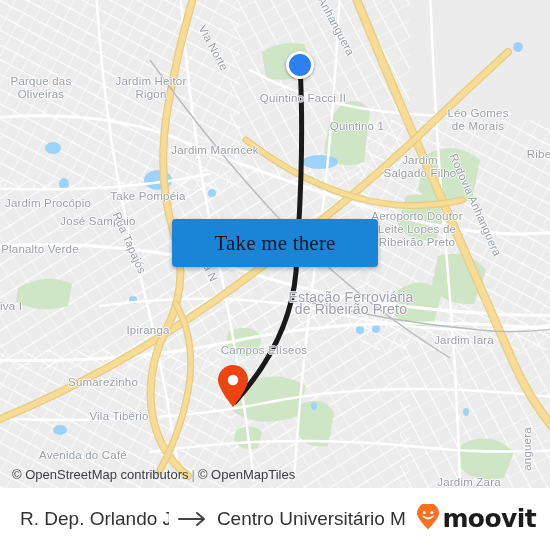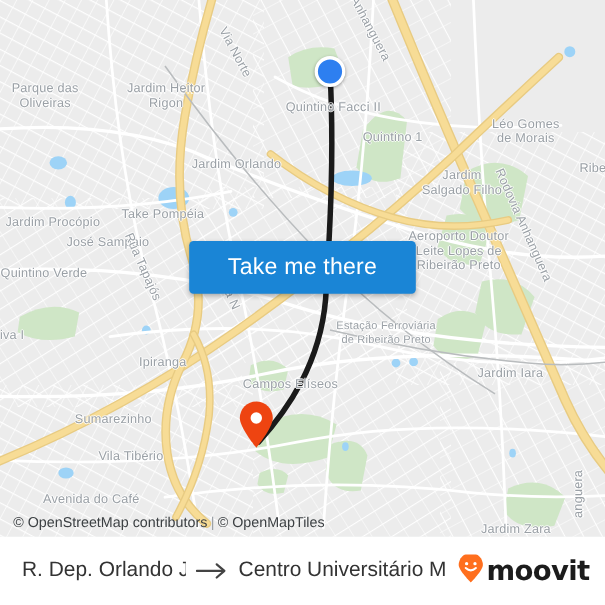--- a/index.html
+++ b/index.html
@@ -46,21 +46,21 @@
     font-size: 11.5px;
     line-height: 13px;
     white-space: pre;
     text-align: center;
     letter-spacing: 0.2px;
     pointer-events: none;
     text-shadow:
        1px 0 0 rgba(255,255,255,.85), -1px 0 0 rgba(255,255,255,.85),
        0 1px 0 rgba(255,255,255,.85), 0 -1px 0 rgba(255,255,255,.85);
   }
-  .maplabel.sm { font-size: 10px; line-height: 11.5px; }
+  .maplabel.sm { font-size: 14px; line-height: 11.5px; }
 
   
   #origin-marker {
     position: absolute;
     width: 28px; height: 28px;
     border-radius: 50%;
     background: #2d7ff0;
     border: 3px solid #ffffff;
     box-sizing: border-box;
     box-shadow: 0 1px 3px rgba(0,0,0,.4);
@@ -73,22 +73,22 @@
   
   #cta-button {
     position: absolute;
     left: 172px;
     top: 219px;
     width: 206px;
     height: 48px;
     background: #1a85d6;
     border: none;
     border-radius: 4px;
-    color: #ffffff;
-    font-family: Liberation Sans, sans-serif;
+    color: #0f172a;
+    font-family: Liberation Serif, serif;
     font-size: 21px;
     letter-spacing: .2px;
     cursor: pointer;
     box-shadow: 0 2px 5px rgba(0,0,0,.28);
     padding: 0;
   }
 
   
   #attribution {
     position: absolute;
@@ -262,34 +262,34 @@
       <path d="M300 300 q90 22 180 30 q40 4 80 -2" stroke="#b9bcbe" stroke-width="1.4" fill="none"></path>
 
       <path id="route-line" d="M300 65 C 304 140, 300 210, 296 272 C 291 330, 262 372, 235 402" stroke="#1a1a1a" stroke-width="5" fill="none" stroke-linecap="round"></path>
     </svg>
 
     <div id="map-labels">
         <div class="maplabel" style="left: 41px; top: 88px; transform: translate(-50%, -50%);">Parque das
 Oliveiras</div>
         <div class="maplabel" style="left: 151px; top: 88px; transform: translate(-50%, -50%);">Jardim Heitor
 Rigon</div>
-        <div class="maplabel" style="left: 215px; top: 150px; transform: translate(-50%, -50%);">Jardim Orlando</div>
+        <div class="maplabel" style="left: 215px; top: 150px; transform: translate(-50%, -50%);">Jardim Marincek</div>
         <div class="maplabel" style="left: 213px; top: 48px; transform: translate(-50%, -50%) rotate(62deg);">Via Norte</div>
         <div class="maplabel" style="left: 325px; top: 6px; transform: translate(-50%, -50%) rotate(62deg);">Rodovia Anhanguera</div>
         <div class="maplabel" style="left: 303px; top: 98px; transform: translate(-50%, -50%);">Quintino Facci II</div>
         <div class="maplabel" style="left: 357px; top: 126px; transform: translate(-50%, -50%);">Quintino 1</div>
         <div class="maplabel" style="left: 478px; top: 120px; transform: translate(-50%, -50%);">Léo Gomes
 de Morais</div>
         <div class="maplabel" style="left: 539px; top: 154px; transform: translate(-50%, -50%);">Ribe</div>
         <div class="maplabel" style="left: 420px; top: 167px; transform: translate(-50%, -50%);">Jardim
 Salgado Filho</div>
         <div class="maplabel" style="left: 48px; top: 203px; transform: translate(-50%, -50%);">Jardim Procópio</div>
         <div class="maplabel" style="left: 148px; top: 196px; transform: translate(-50%, -50%);">Take Pompéia</div>
         <div class="maplabel" style="left: 98px; top: 221px; transform: translate(-50%, -50%);">José Sampaio</div>
-        <div class="maplabel" style="left: 40px; top: 249px; transform: translate(-50%, -50%);">Quintino Verde</div>
+        <div class="maplabel" style="left: 40px; top: 249px; transform: translate(-50%, -50%);">Planalto Verde</div>
         <div class="maplabel" style="left: 129px; top: 243px; transform: translate(-50%, -50%) rotate(66deg);">Rua Tapajós</div>
         <div class="maplabel" style="left: 417px; top: 229px; transform: translate(-50%, -50%);">Aeroporto Doutor
 Leite Lopes de
 Ribeirão Preto</div>
         <div class="maplabel" style="left: 475px; top: 205px; transform: translate(-50%, -50%) rotate(66deg);">Rodovia Anhanguera</div>
         <div class="maplabel" style="left: 11px; top: 306px; transform: translate(-50%, -50%);">iva I</div>
         <div class="maplabel" style="left: 148px; top: 330px; transform: translate(-50%, -50%);">Ipiranga</div>
         <div class="maplabel" style="left: 208px; top: 268px; transform: translate(-50%, -50%) rotate(66deg);">Via N</div>
         <div class="maplabel sm" style="left: 351px; top: 303px; transform: translate(-50%, -50%);">Estação Ferroviária
 de Ribeirão Preto</div>

